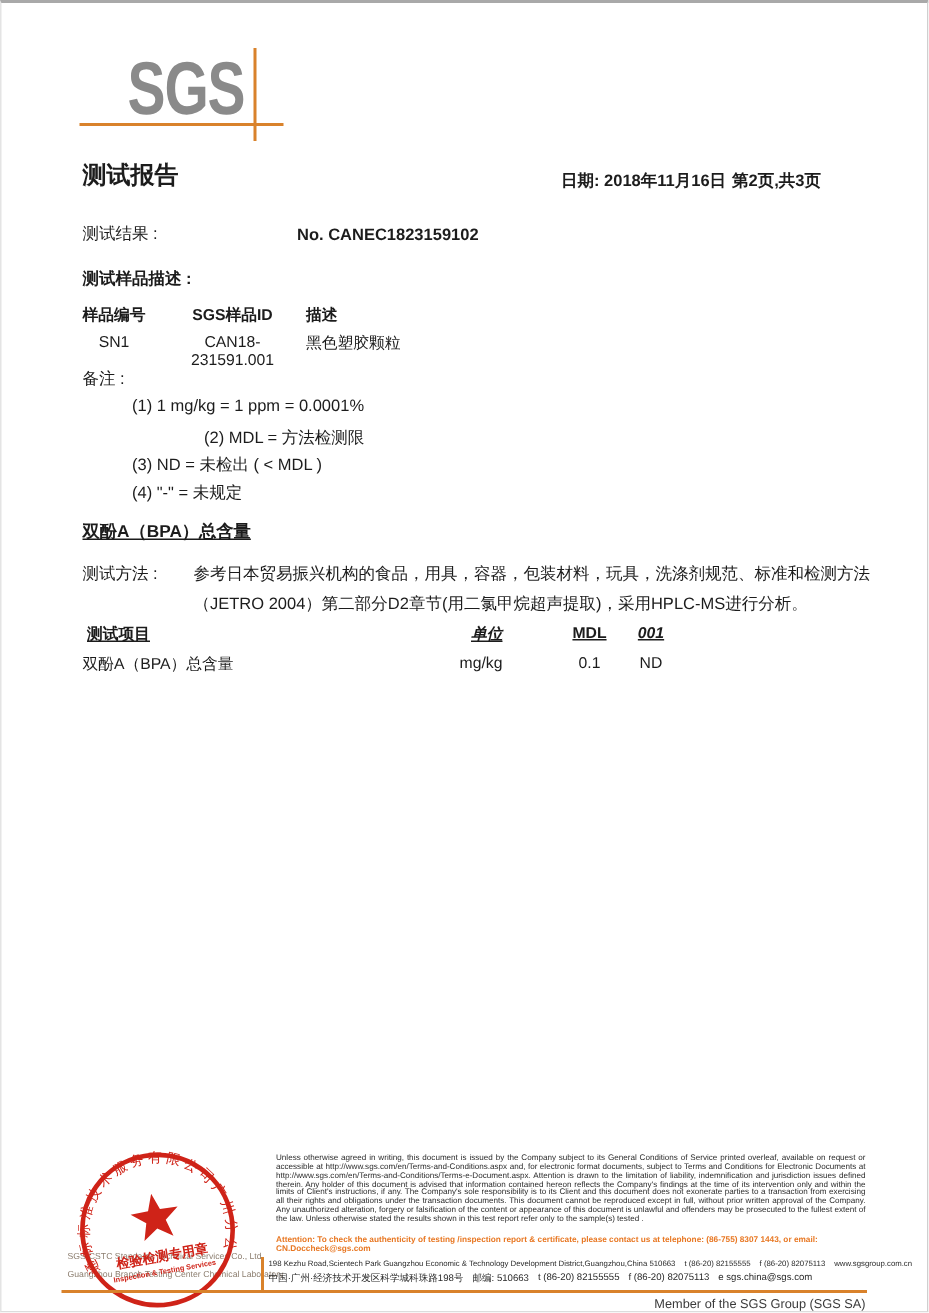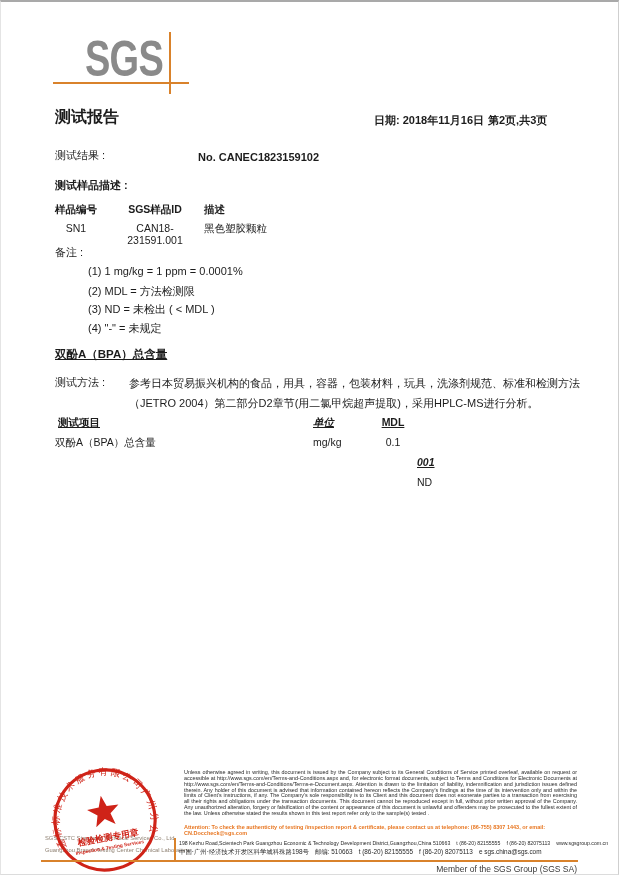--- a/index.html
+++ b/index.html
@@ -25,33 +25,33 @@
   .sample-section-title { position:absolute; left:54px; top:176px; font-size:11px; font-weight:bold; }
   .stbl-row { position:absolute; left:0; width:619px; height:14px; }
   .stbl-h { top:201px; font-weight:bold; }
   .stbl-d { top:220px; }
   .stbl-row span { position:absolute; font-size:10.5px; }
   .stbl-c1 { left:40px; width:70px; text-align:center; }
   .stbl-c2 { left:108px; width:92px; text-align:center; }
   .stbl-c3 { left:203px; }
   .notes-label { position:absolute; left:54px; top:243px; font-size:11px; }
   .note-line { position:absolute; left:87px; font-size:11px; }
-  .note-1 { top:263px; } .note-2 { top:282px; } .note-3 { top:300px; } .note-4 { top:319px; }
+  .note-1 { top:263px; } .note-2 { top:282px;margin-left:48px; } .note-3 { top:300px; } .note-4 { top:319px; }
   .bpa-title { position:absolute; left:54px; top:345px; font-size:11.5px; font-weight:bold; text-decoration:underline; }
   .method-label { position:absolute; left:54px; top:373px; font-size:11px; }
   .method-text { position:absolute; left:128px; top:371px; width:478px; font-size:11px; line-height:20px; }
   .rtbl-row { position:absolute; left:0; width:619px; height:14px; }
   .rtbl-h { top:414px; }
   .rtbl-d { top:434px; }
   .rtbl-row span { position:absolute; font-size:10.5px; }
   .rtbl-item-h { left:57px; font-weight:bold; text-decoration:underline; }
   .rtbl-item { left:54px; }
-  .rtbl-unit { left:312px; width:45px; text-align:left; }
+  .rtbl-unit { left:289px; width:45px; text-align:right; }
   .rtbl-mdl { left:374px; width:36px; text-align:center; }
-  .rtbl-val { left:416px; width:34px; text-align:left;margin-top:40px; }
+  .rtbl-val { left:416px; width:34px; text-align:center; }
   .hdr-u { text-decoration:underline; font-weight:bold; }
   .hdr-i { font-style:italic; }
   
   .company-line { position:absolute; left:44px; font-size:5.8px; color:#8d7f70; }
   .company-1 { top:833px; } .company-2 { top:845px; }
   .stamp { position:absolute; left:48px; top:764px; width:112px; height:108px; transform:rotate(-10deg); }
   .disclaimer { position:absolute; left:183px; top:768px; width:393px; font-size:5.4px;
     line-height:5.85px; text-align:justify; color:#2a2a2a; }
   .attention { position:absolute; left:183px; top:822px; width:393px; font-size:5.5px;
     line-height:6.2px; font-weight:bold; color:#e87722; }

